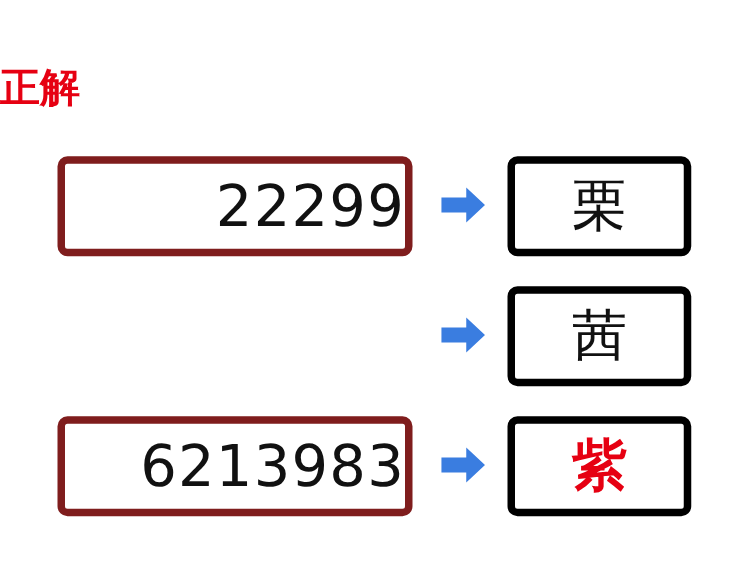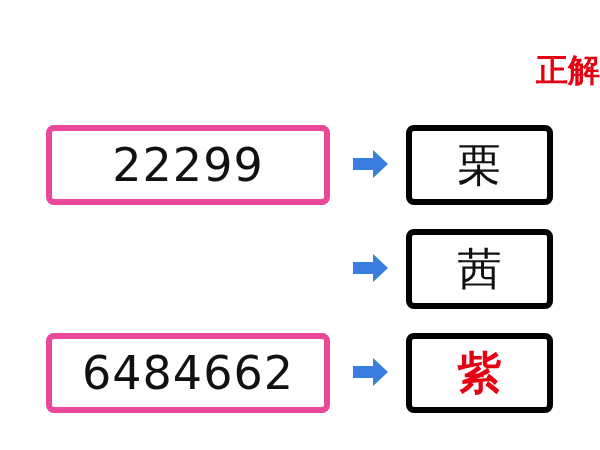--- a/index.html
+++ b/index.html
@@ -12,45 +12,45 @@
       height: 450px;
       position: relative;
       overflow: hidden;
       font-family: "DejaVu Sans", sans-serif;
     }
     .title {
       position: absolute;
       left: 0;
       top: 50px;
       width: 600px;
-      text-align: right;
+      text-align: left;
       font-family: "DejaVu Sans", sans-serif;
       font-weight: bold;
       font-size: 32px;
       line-height: 40px;
       color: #e60012;
     }
     .row {
       position: absolute;
       left: 0;
       width: 600px;
       height: 82px;
     }
     .num-box {
       position: absolute;
       left: 46px;
       top: 0;
       width: 272px;
       height: 68px;
-      border: 6px solid #ec4899;
+      border: 6px solid #7f1d1d;
       border-radius: 8px;
       background: #ffffff;
       display: flex;
       align-items: center;
-      justify-content: center;
+      justify-content: flex-end;
     }
     .num-text {
       font-family: "DejaVu Sans", sans-serif;
       font-size: 46px;
       font-weight: normal;
       color: #111111;
       letter-spacing: 1px;
       line-height: 1;
     }
     .arrow {
@@ -105,21 +105,21 @@
   <svg class="arrow" viewBox="0 0 36 30">
     <polygon points="0,9 20,9 20,1 35,15 20,29 20,21 0,21" fill="#3a7de0"></polygon>
   </svg>
   <div class="kanji-box">
     <span class="kanji-text">茜</span>
   </div>
 </div>
 
 <div class="row" style="top:333px;">
   <div class="num-box">
-    <span class="num-text">6484662</span>
+    <span class="num-text">6213983</span>
   </div>
   <svg class="arrow" viewBox="0 0 36 30">
     <polygon points="0,9 20,9 20,1 35,15 20,29 20,21 0,21" fill="#3a7de0"></polygon>
   </svg>
   <div class="kanji-box">
     <span class="kanji-text highlight">紫</span>
   </div>
 </div>
 
 </body></html>

